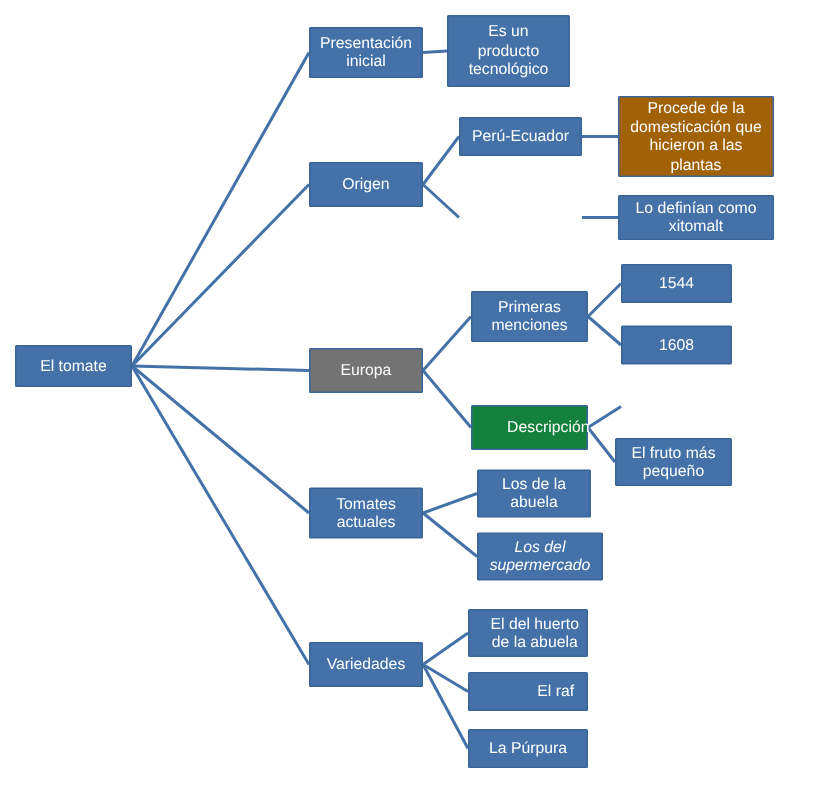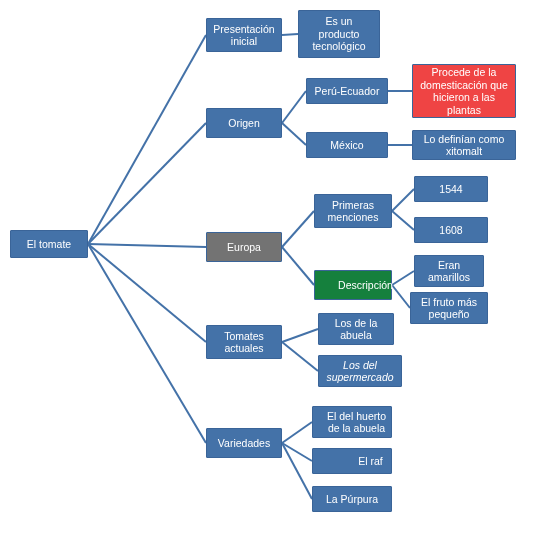--- a/index.html
+++ b/index.html
@@ -67,35 +67,32 @@
       <line x1="282" y1="443" x2="312" y2="499" stroke="#4472a8" stroke-width="2"></line>
     </svg>
 <div class="node" style="left: 10px; top: 230px; width: 78px; height: 28px; background: rgb(68, 114, 168); border-color: rgb(58, 100, 152); color: rgb(255, 255, 255);">El tomate</div>
     <div class="node" style="left: 206px; top: 18px; width: 76px; height: 34px; background: rgb(68, 114, 168); border-color: rgb(58, 100, 152); color: rgb(255, 255, 255);">Presentación
 inicial</div>
     <div class="node" style="left: 298px; top: 10px; width: 82px; height: 48px; background: rgb(68, 114, 168); border-color: rgb(58, 100, 152); color: rgb(255, 255, 255);">Es un
 producto
 tecnológico</div>
     <div class="node" style="left: 206px; top: 108px; width: 76px; height: 30px; background: rgb(68, 114, 168); border-color: rgb(58, 100, 152); color: rgb(255, 255, 255);">Origen</div>
     <div class="node" style="left: 306px; top: 78px; width: 82px; height: 26px; background: rgb(68, 114, 168); border-color: rgb(58, 100, 152); color: rgb(255, 255, 255);">Perú-Ecuador</div>
-    <div class="node" style="left: 412px; top: 64px; width: 104px; height: 54px; background: #ef4444; border-color: rgb(58, 100, 152); color: rgb(255, 255, 255);">Procede de la
+    <div class="node" style="left: 412px; top: 64px; width: 104px; height: 54px; background: #a16207; border-color: rgb(58, 100, 152); color: rgb(255, 255, 255);">Procede de la
 domesticación que
 hicieron a las
 plantas</div>
-    <div class="node" style="left: 306px; top: 132px; width: 82px; height: 26px; background: rgb(68, 114, 168); border-color: rgb(58, 100, 152); color: rgb(255, 255, 255);">México</div>
     <div class="node" style="left: 412px; top: 130px; width: 104px; height: 30px; background: rgb(68, 114, 168); border-color: rgb(58, 100, 152); color: rgb(255, 255, 255);">Lo definían como
 xitomalt</div>
     <div class="node" style="left: 206px; top: 232px; width: 76px; height: 30px; background: #737373; border-color: rgb(58, 100, 152); color: rgb(255, 255, 255);">Europa</div>
     <div class="node" style="left: 314px; top: 194px; width: 78px; height: 34px; background: rgb(68, 114, 168); border-color: rgb(58, 100, 152); color: rgb(255, 255, 255);">Primeras
 menciones</div>
     <div class="node" style="left: 414px; top: 176px; width: 74px; height: 26px; background: rgb(68, 114, 168); border-color: rgb(58, 100, 152); color: rgb(255, 255, 255);">1544</div>
     <div class="node" style="left: 414px; top: 217px; width: 74px; height: 26px; background: rgb(68, 114, 168); border-color: rgb(58, 100, 152); color: rgb(255, 255, 255);">1608</div>
     <div class="node" style="left: 314px; top: 270px; width: 78px; height: 30px; background: #15803d; border-color: rgb(58, 100, 152); color: rgb(255, 255, 255); padding-left: 28px;">Descripción</div>
-    <div class="node" style="left: 414px; top: 255px; width: 70px; height: 32px; background: rgb(68, 114, 168); border-color: rgb(58, 100, 152); color: rgb(255, 255, 255);">Eran
-amarillos</div>
     <div class="node" style="left: 410px; top: 292px; width: 78px; height: 32px; background: rgb(68, 114, 168); border-color: rgb(58, 100, 152); color: rgb(255, 255, 255);">El fruto más
 pequeño</div>
     <div class="node" style="left: 206px; top: 325px; width: 76px; height: 34px; background: rgb(68, 114, 168); border-color: rgb(58, 100, 152); color: rgb(255, 255, 255);">Tomates
 actuales</div>
     <div class="node" style="left: 318px; top: 313px; width: 76px; height: 32px; background: rgb(68, 114, 168); border-color: rgb(58, 100, 152); color: rgb(255, 255, 255);">Los de la
 abuela</div>
     <div class="node" style="left: 318px; top: 355px; width: 84px; height: 32px; background: rgb(68, 114, 168); border-color: rgb(58, 100, 152); color: rgb(255, 255, 255); font-style: italic;">Los del
 supermercado</div>
     <div class="node" style="left: 206px; top: 428px; width: 76px; height: 30px; background: rgb(68, 114, 168); border-color: rgb(58, 100, 152); color: rgb(255, 255, 255);">Variedades</div>
     <div class="node" style="left: 312px; top: 406px; width: 80px; height: 32px; background: rgb(68, 114, 168); border-color: rgb(58, 100, 152); color: rgb(255, 255, 255); padding-left: 12px;">El del huerto

